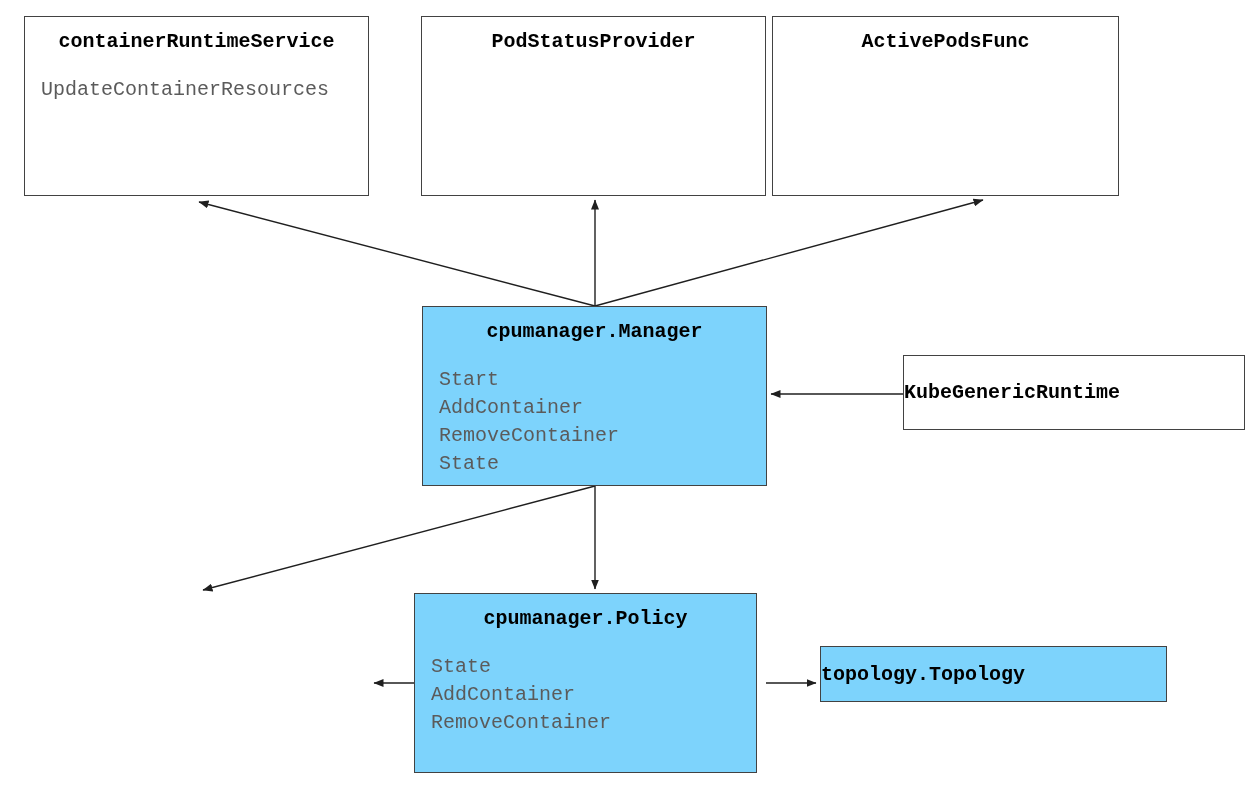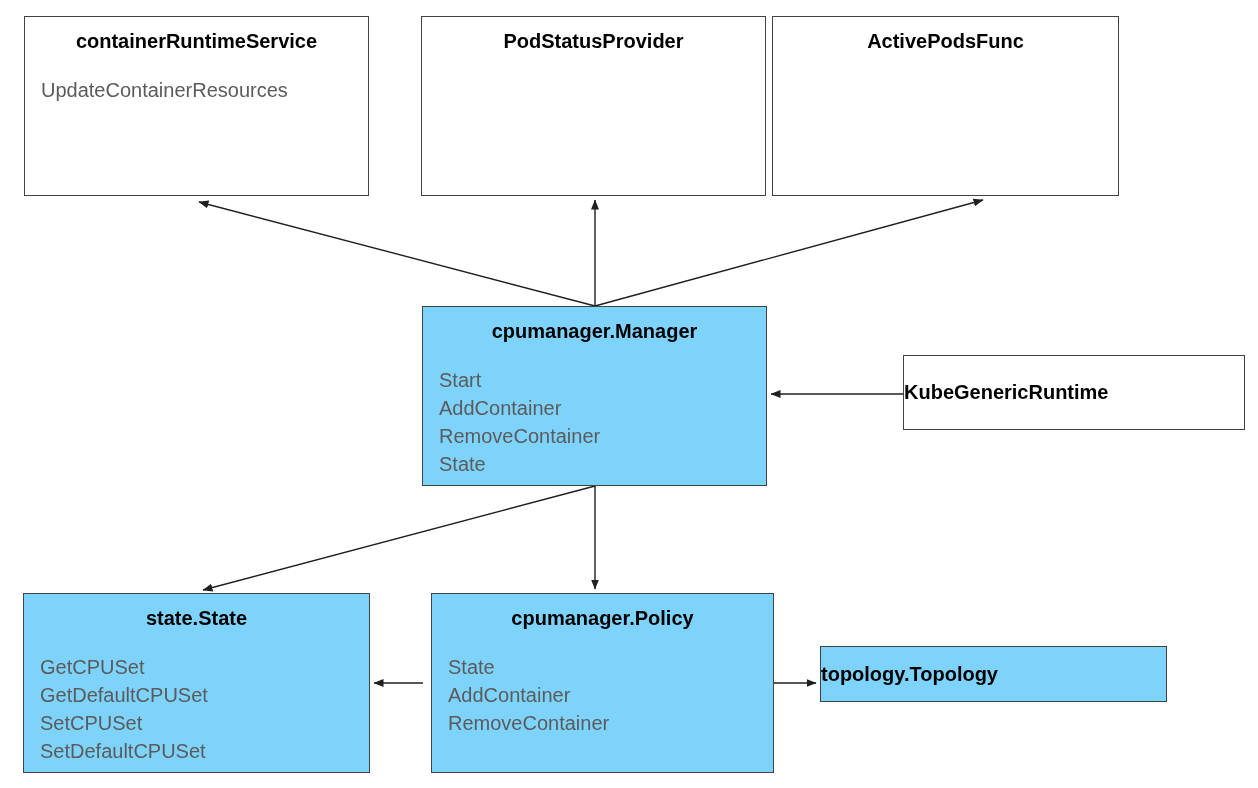--- a/index.html
+++ b/index.html
@@ -6,21 +6,21 @@
     margin: 0;
     padding: 0;
     background: #ffffff;
   }
   .canvas {
     position: relative;
     width: 1258px;
     height: 788px;
     background: #ffffff;
     overflow: hidden;
-    font-family: Liberation Sans, sans-serif;
+    font-family: Liberation Mono, monospace;
   }
   .edges-layer {
     position: absolute;
     left: 0; top: 0;
     width: 1258px;
     height: 788px;
     z-index: 1;
   }
   .box {
     position: absolute;
@@ -51,21 +51,21 @@
     color: #5b5b5b;
     white-space: nowrap;
   }
   
   #node-container-runtime-service { left: 24px;  top: 16px;  width: 345px; height: 180px; }
   #node-pod-status-provider       { left: 421px; top: 16px;  width: 345px; height: 180px; }
   #node-active-pods-func          { left: 772px; top: 16px;  width: 347px; height: 180px; }
   #node-cpumanager-manager        { left: 422px; top: 306px; width: 345px; height: 180px; }
   #node-kube-generic-runtime      { left: 903px; top: 355px; width: 342px; height: 75px;  }
   #node-state-state               { left: 23px;  top: 593px; width: 347px; height: 180px; }
-  #node-cpumanager-policy         { left: 431px; top: 593px; width: 343px; height: 180px; }
+  #node-cpumanager-policy         { left: 414px; top: 593px; width: 343px; height: 180px; }
   #node-topology-topology         { left: 820px; top: 646px; width: 347px; height: 56px;  }
 </style>
 </head>
 <body>
 
 <div class="canvas">
 
   <svg class="edges-layer" width="1258" height="788" viewBox="0 0 1258 788" xmlns="http://www.w3.org/2000/svg">
     <defs>
       <marker id="arrowhead" markerUnits="userSpaceOnUse" markerWidth="11" markerHeight="8" refX="9.5" refY="4" orient="auto">
@@ -104,29 +104,20 @@
       <div>AddContainer</div>
       <div>RemoveContainer</div>
       <div>State</div>
     </div>
   </div>
 
   <div class="box center" id="node-kube-generic-runtime">
     <div class="title">KubeGenericRuntime</div>
   </div>
 
-  <div class="box blue" id="node-state-state">
-    <div class="title">state.State</div>
-    <div class="methods">
-      <div>GetCPUSet</div>
-      <div>GetDefaultCPUSet</div>
-      <div>SetCPUSet</div>
-      <div>SetDefaultCPUSet</div>
-    </div>
-  </div>
 
   <div class="box blue" id="node-cpumanager-policy">
     <div class="title">cpumanager.Policy</div>
     <div class="methods">
       <div>State</div>
       <div>AddContainer</div>
       <div>RemoveContainer</div>
     </div>
   </div>
 

